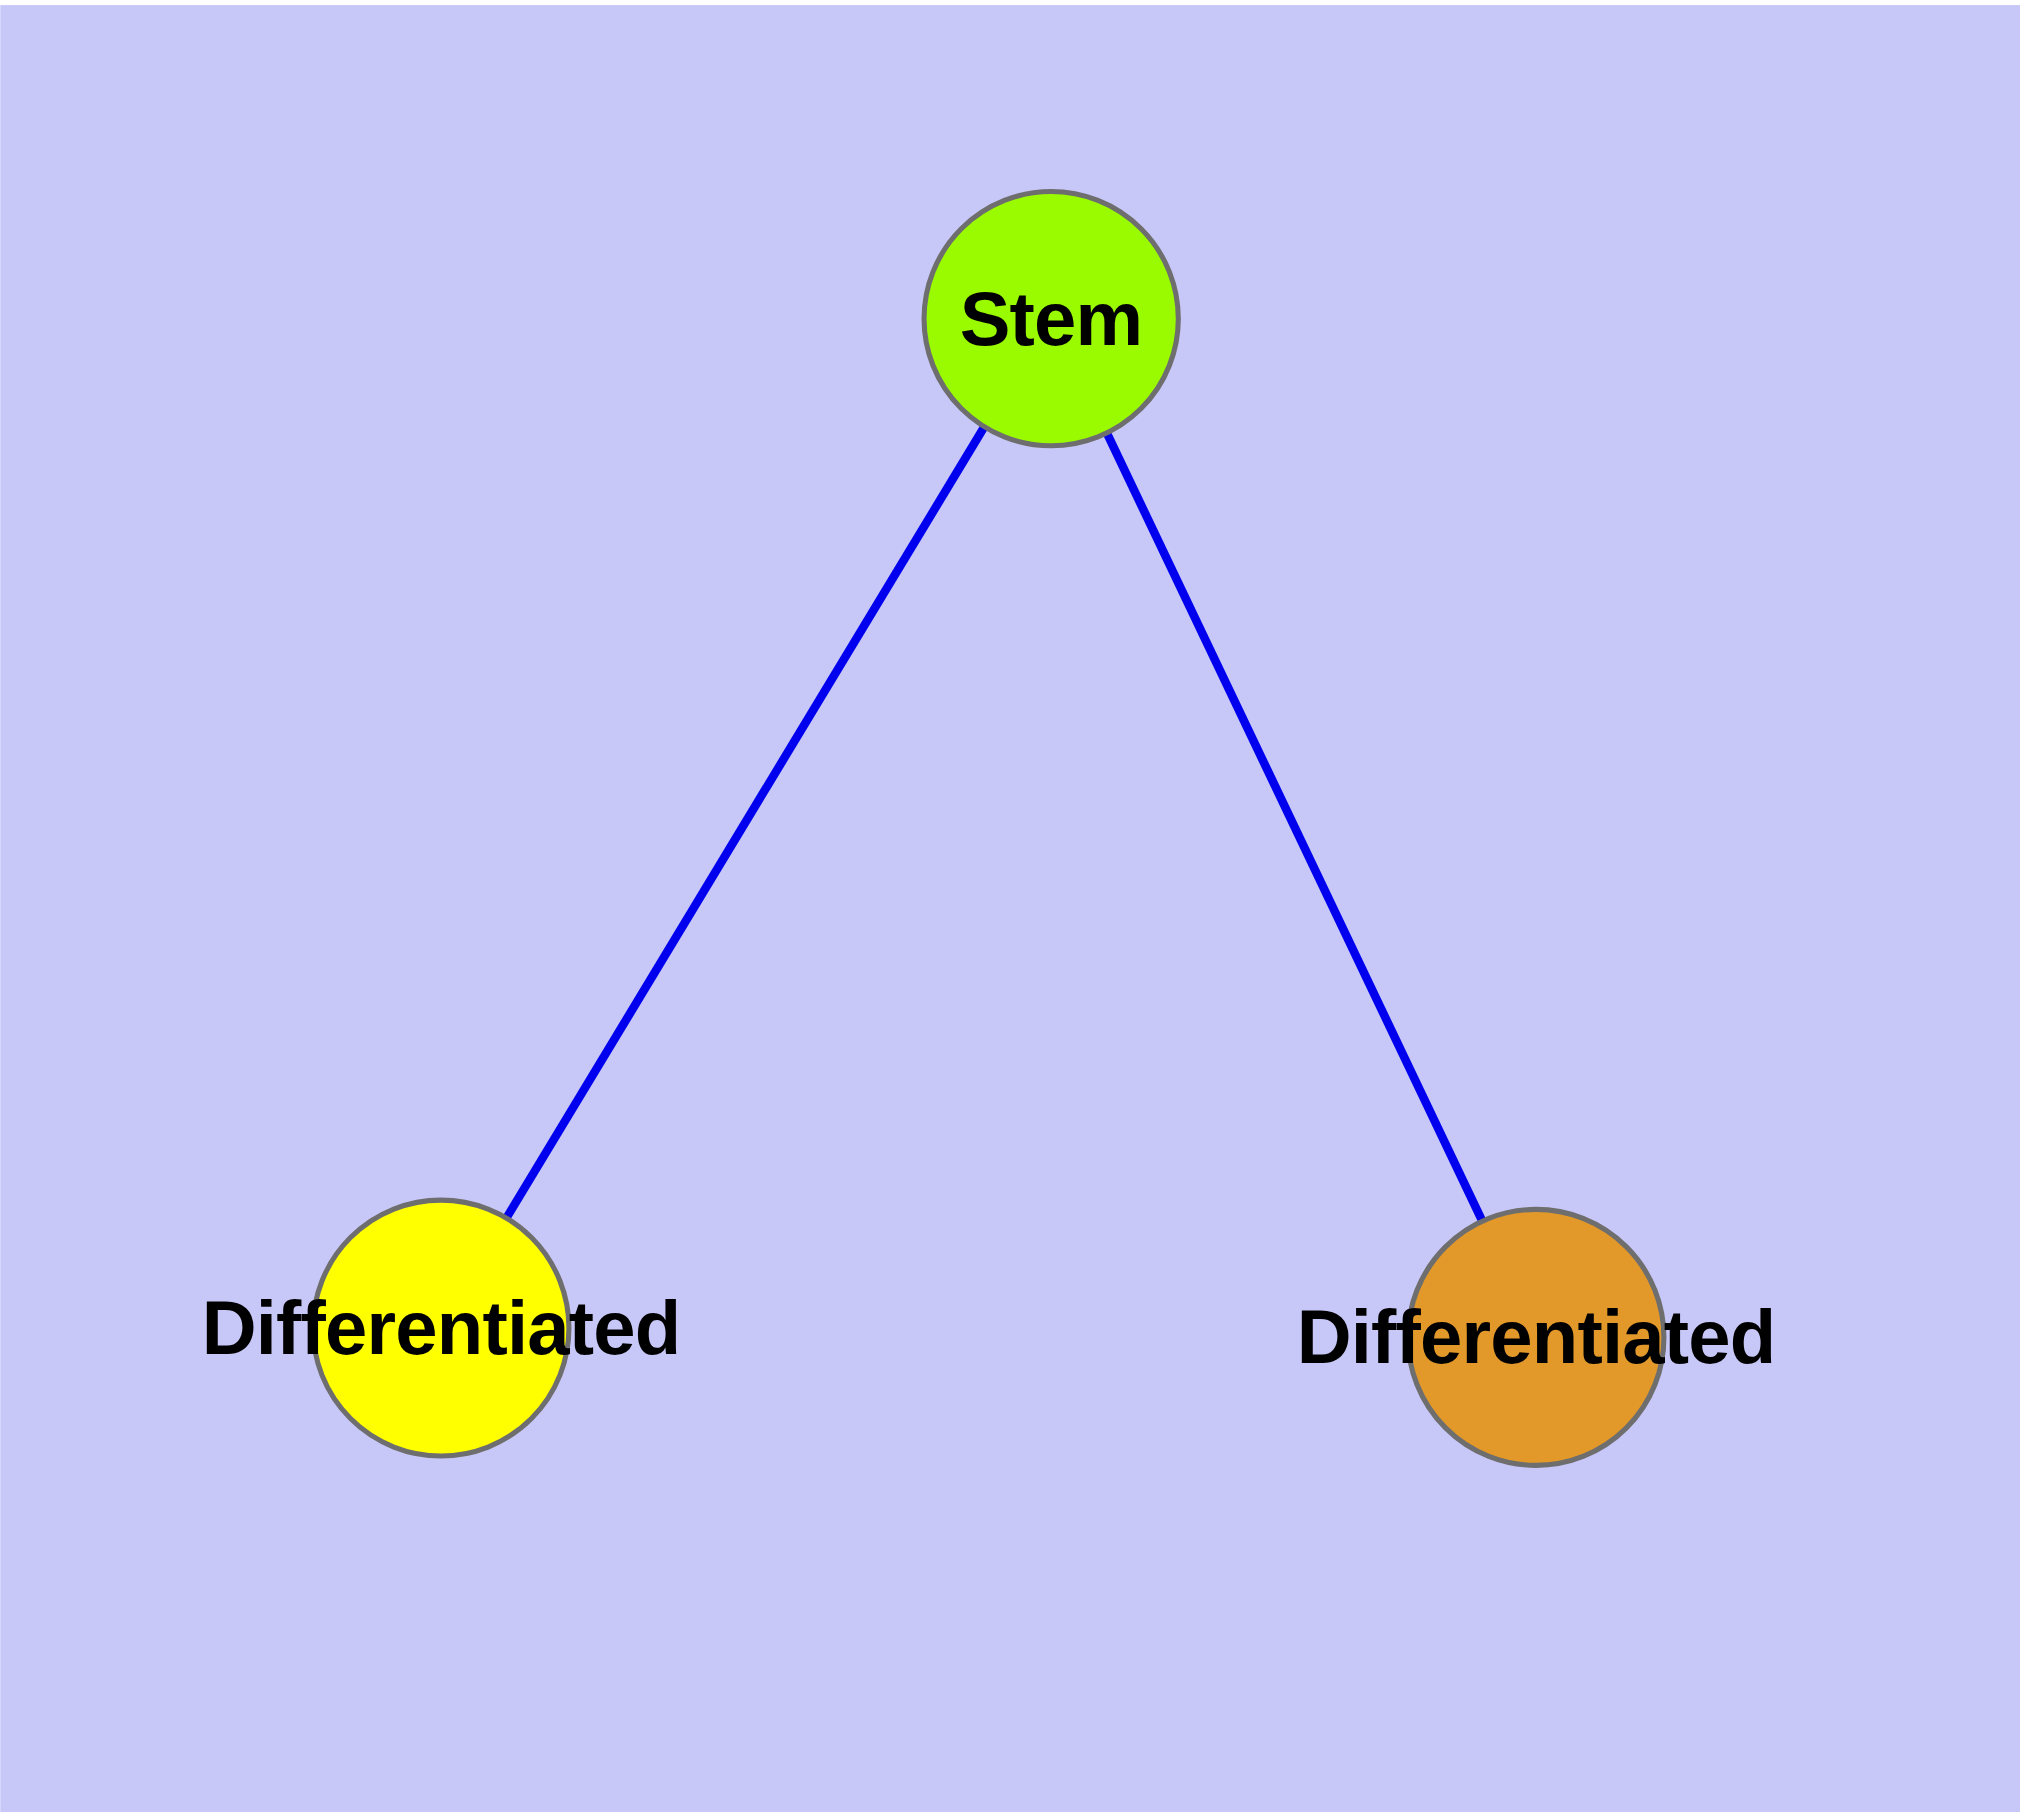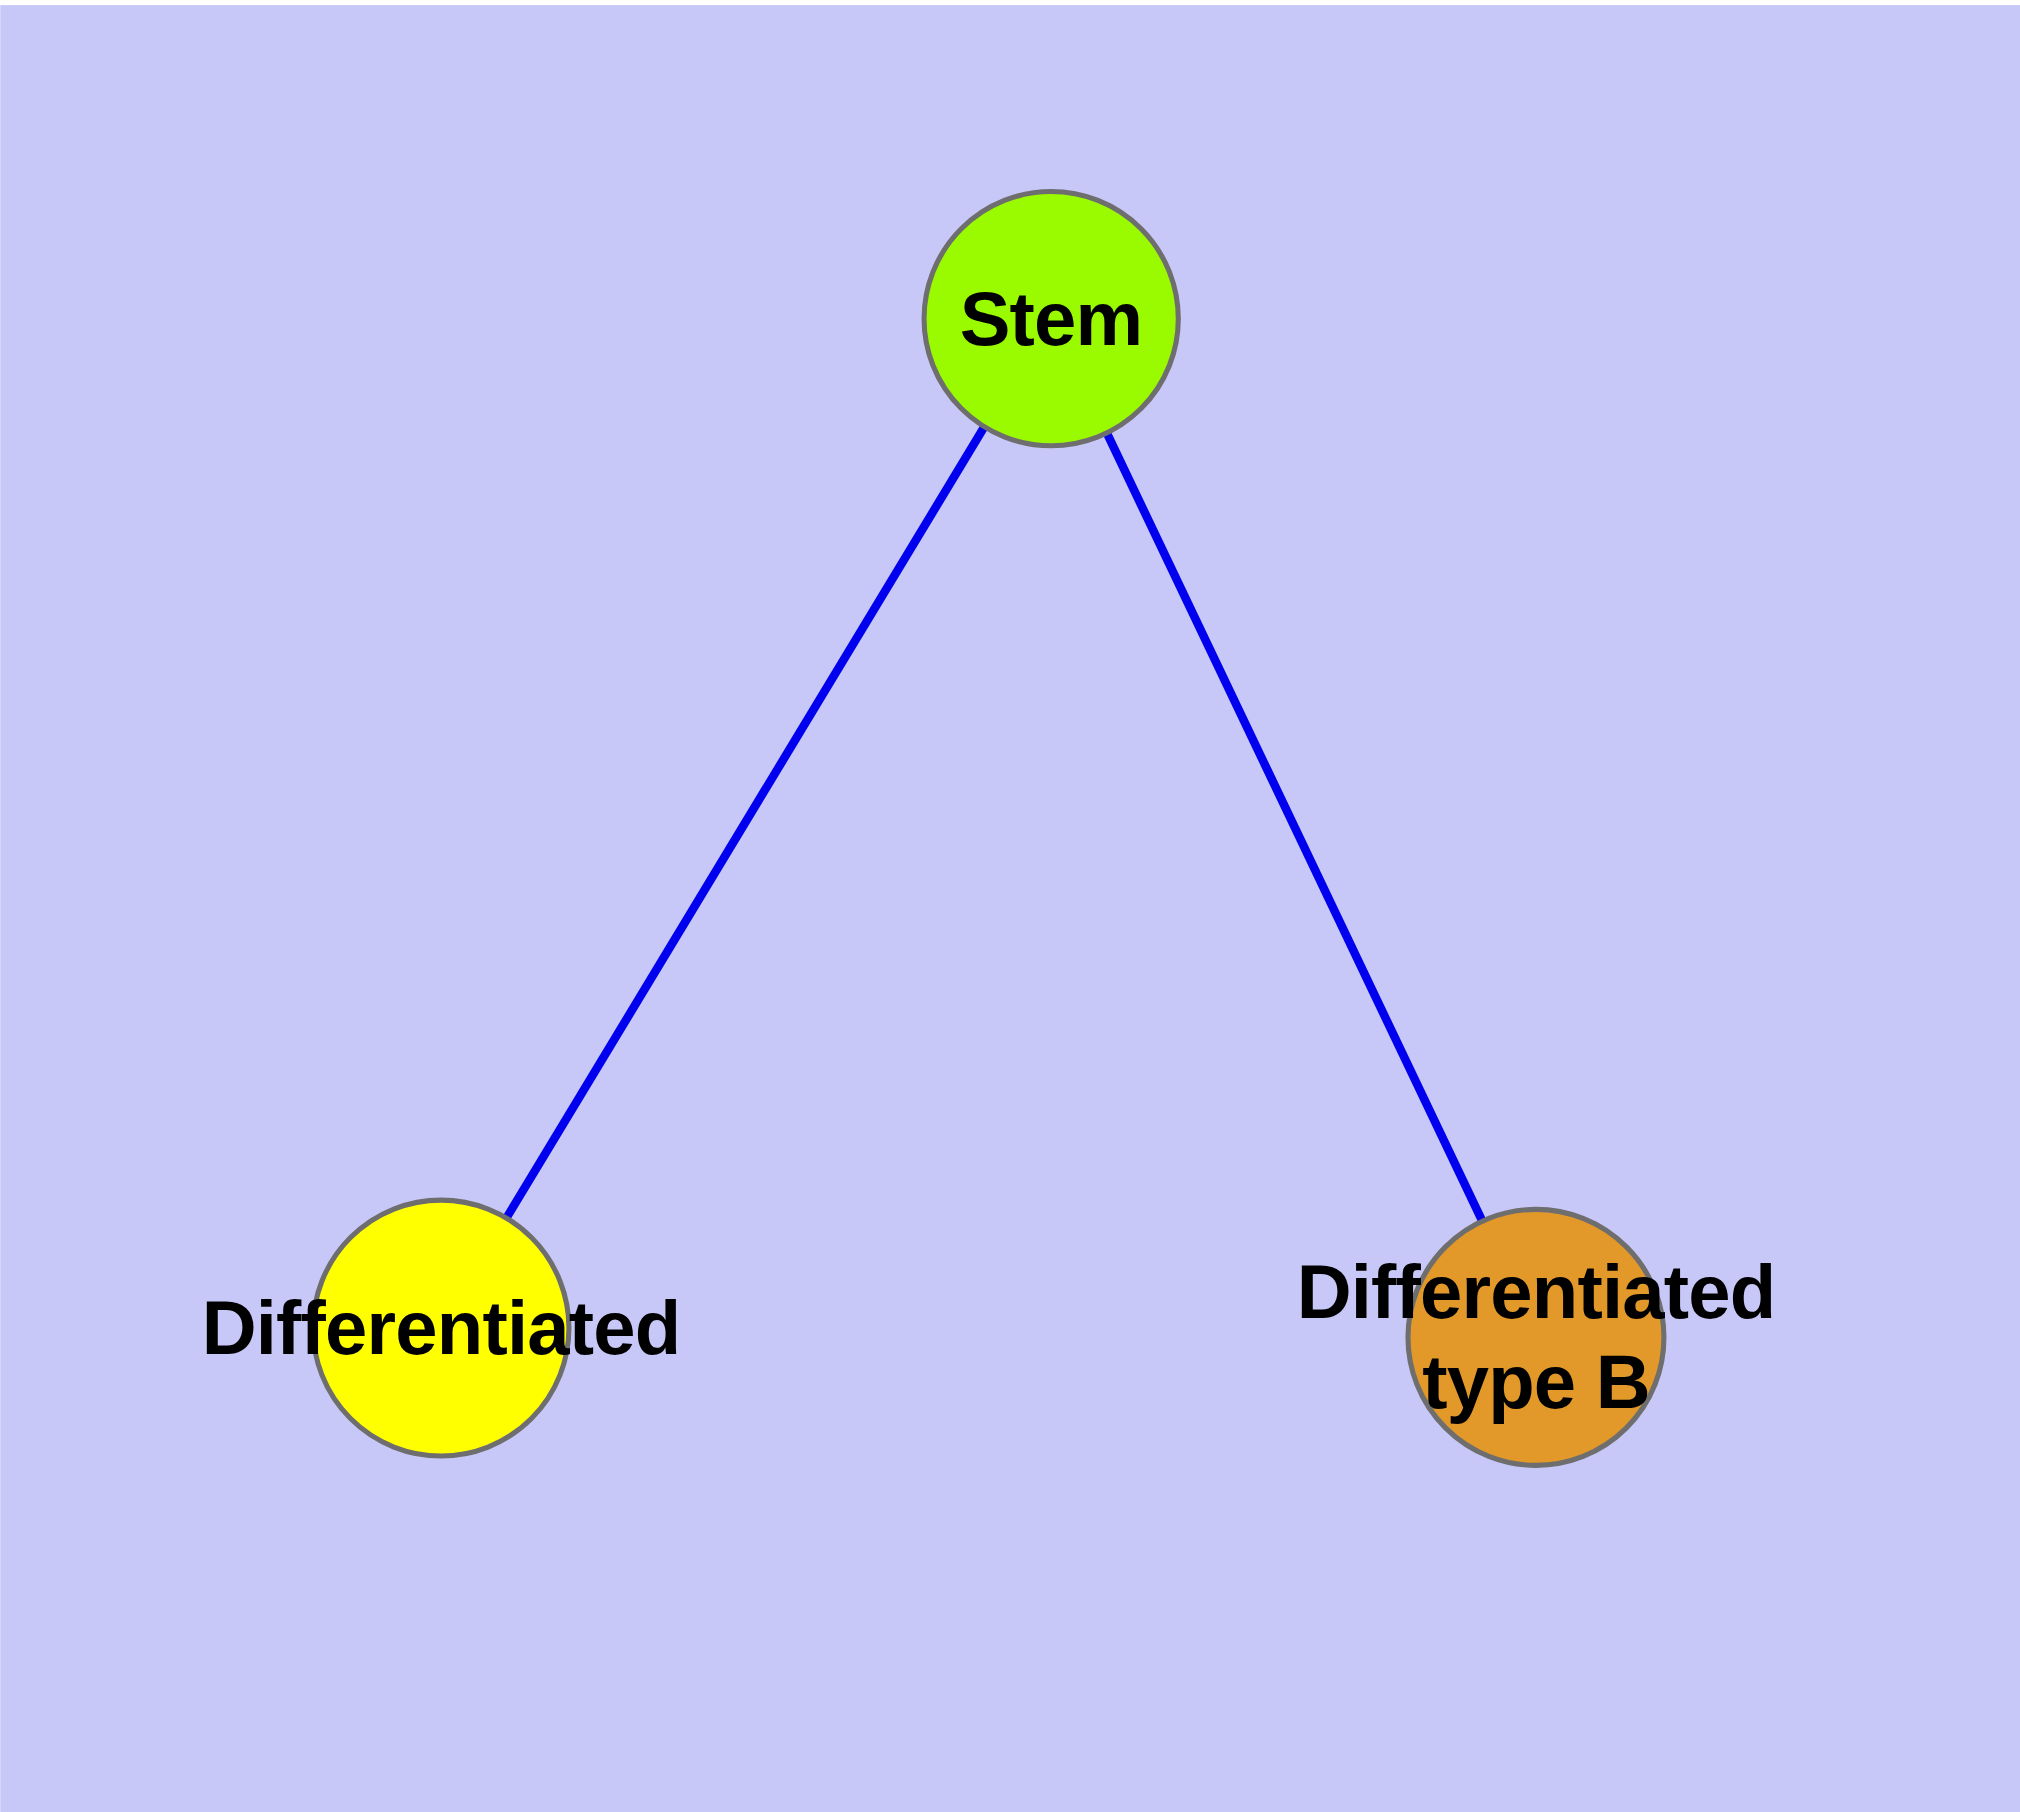--- a/index.html
+++ b/index.html
@@ -64,16 +64,15 @@
   <div class="node-label" id="label-stem" style="color: rgb(0, 0, 0);">
     <span>Stem</span>
   </div>
 
   <div class="node-label" id="label-typea" style="color: rgb(0, 0, 0);">
     <span>Differentiated</span>
   </div>
 
   <div class="node-label" id="label-typeb" style="color: rgb(0, 0, 0);">
     <span>Differentiated</span>
-    <span>type B</span>
   </div>
 </div>
 
 
 </body></html>

